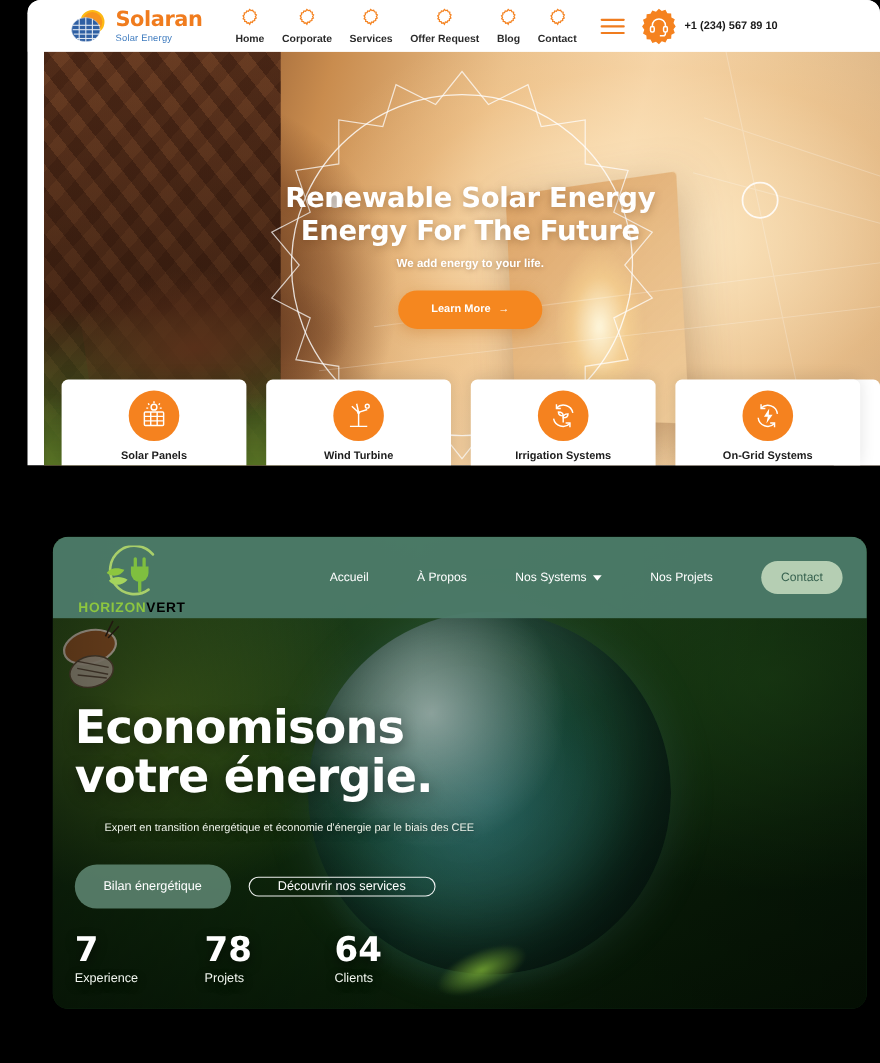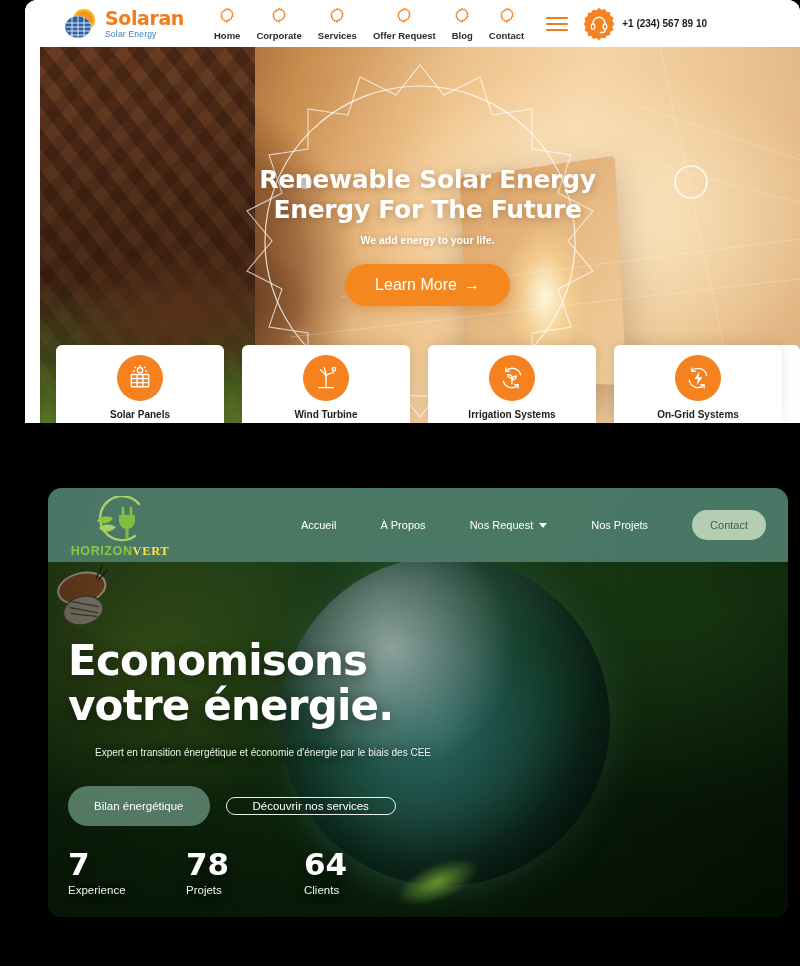--- a/index.html
+++ b/index.html
@@ -96,21 +96,21 @@
     font-family:"DejaVu Sans", sans-serif;
     font-size:25px; font-weight:bold; color:#fff; line-height:1.2;
     text-align:center; text-shadow:0 2px 8px rgba(90,50,20,.35); letter-spacing:-.3px;
   }
   .hero-sub {
     margin-top:9px; font-size:10.5px; font-weight:bold; color:#fff;
     text-shadow:0 1px 5px rgba(90,50,20,.4);
   }
   .hero-btn {
     margin-top:18px; background:#F5871F; color:#fff; border:none;
-    border-radius:22px; padding:12px 30px; font-size:16px; font-weight:normal;
+    border-radius:22px; padding:12px 30px; font-size:10px; font-weight:bold;
     cursor:pointer; box-shadow:0 4px 14px rgba(190,100,20,.35);
     display:flex; align-items:center; gap:7px;
     font-family:"Liberation Sans", sans-serif;
   }
 
   
   .c1-cards {
     position:absolute; left:0; bottom:0; width:788px; height:78px;
     display:flex; gap:18px; padding:0 31px; z-index:8;
   }
@@ -170,21 +170,21 @@
   }
   .c2-vign { position:absolute; inset:0; background: linear-gradient(90deg, rgba(0,0,0,.5), rgba(0,0,0,.12) 45%, rgba(0,0,0,.35)); }
 
   .c2-nav {
     position:absolute; left:0; top:0; width:740px; height:74px;
     background:rgba(78,125,108,.93);
     display:flex; align-items:center; z-index:10;
   }
   .hv-logo { position:absolute; left:20px; top:8px; width:104px; text-align:center; }
   .hv-wordmark { font-size:12.5px; font-weight:bold; letter-spacing:.6px; margin-top:-2px; }
-  .hv-w1 { color:#8DC63F; } .hv-w2 { color:#fde047;font-family:Liberation Serif, serif; }
+  .hv-w1 { color:#8DC63F; } .hv-w2 { color:#000000; }
   .c2-links { margin-left:auto; display:flex; align-items:center; gap:44px; padding-right:22px; }
   .c2-link { font-size:11px; color:#fff; cursor:pointer; display:flex; align-items:center; gap:6px; }
   .caret { width:0; height:0; border-left:4px solid transparent; border-right:4px solid transparent; border-top:5px solid #fff; }
   .c2-contact {
     background:rgba(205,226,196,.82); color:#37624f; font-size:11px;
     padding:9px 18px; border-radius:18px; cursor:pointer;
   }
 
   .c2-copy { position:absolute; left:20px; top:150px; width:600px; z-index:9; }
   .c2-h1 {
@@ -450,21 +450,21 @@
       </div>
 
       <div class="c2-links">
         <div class="c2-link">
           <span>Accueil</span>
         </div>
         <div class="c2-link">
           <span>À Propos</span>
         </div>
         <div class="c2-link">
-          <span>Nos Request</span>
+          <span>Nos Systems</span>
           <span class="caret"></span>
         </div>
         <div class="c2-link">
           <span>Nos Projets</span>
         </div>
         <div class="c2-contact">Contact</div>
       </div>
     </div>
 
     <div class="c2-copy">

